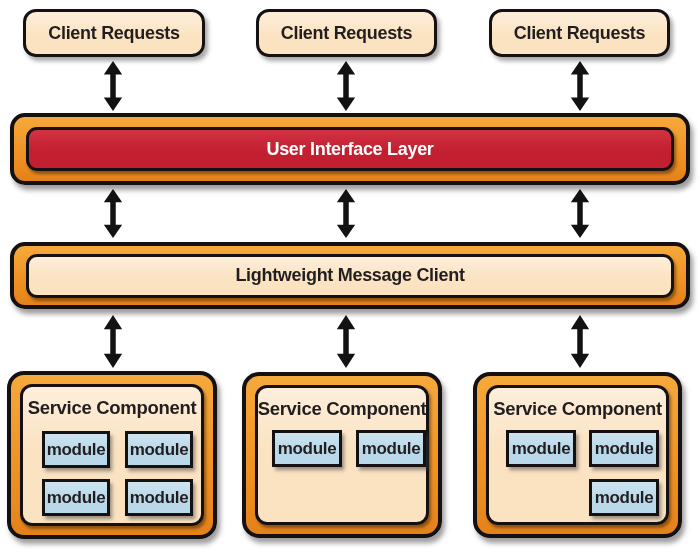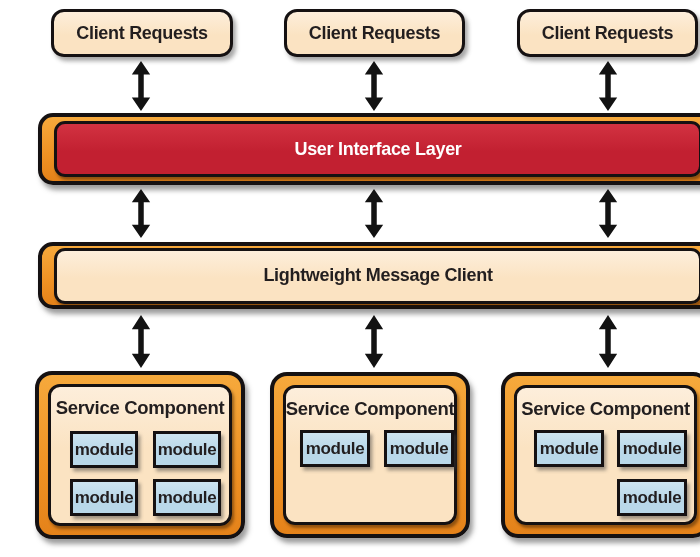--- a/index.html
+++ b/index.html
@@ -21,21 +21,21 @@
     color: var(--text_dark, #221E1F);
   }
   .canvas {
     position: relative;
     width: 700px;
     height: 557px;
     background: var(--background, #fff);
     overflow: hidden;
     letter-spacing: -0.3px;
   }
-  .abs { position: absolute; margin-left: 28px; }
+  .abs { position: absolute; }
 
   
   .client-box {
     background: linear-gradient(180deg, #fdeedb 0%, var(--cream, #FBE3C2) 55%);
     border: 3.5px solid var(--border, #151112);
     border-radius: 13px;
     display: flex; align-items: center; justify-content: center;
     font-size: 18px;
     box-shadow: 3px 4px 4px rgba(60,60,60,0.45);
   }
@@ -48,21 +48,21 @@
   
   .layer-outer {
     background: linear-gradient(180deg, #f6a93c 0%, var(--orange, #EF9123) 60%, #e4821a 100%);
     border: 4px solid var(--border, #151112);
     border-radius: 15px;
     display: flex; align-items: center; justify-content: center;
     box-shadow: 3px 5px 5px rgba(60,60,60,0.5);
   }
   .layer-inner {
     width: calc(100% - 24px);
-    height: 56px;
+    height: 44px;
     border: 3.5px solid var(--border, #151112);
     border-radius: 11px;
     display: flex; align-items: center; justify-content: center;
     font-size: 18px;
     box-shadow: 2px 3px 3px rgba(40,20,0,0.45);
   }
   .layer-inner.red   { background: linear-gradient(180deg, #d23241 0%, var(--red, #C22031) 55%); color: var(--text_light, #fff); }
   .layer-inner.cream { background: linear-gradient(180deg, #fdeedb 0%, var(--cream, #FBE3C2) 55%); color: var(--text_dark, #221E1F); }
 
   

